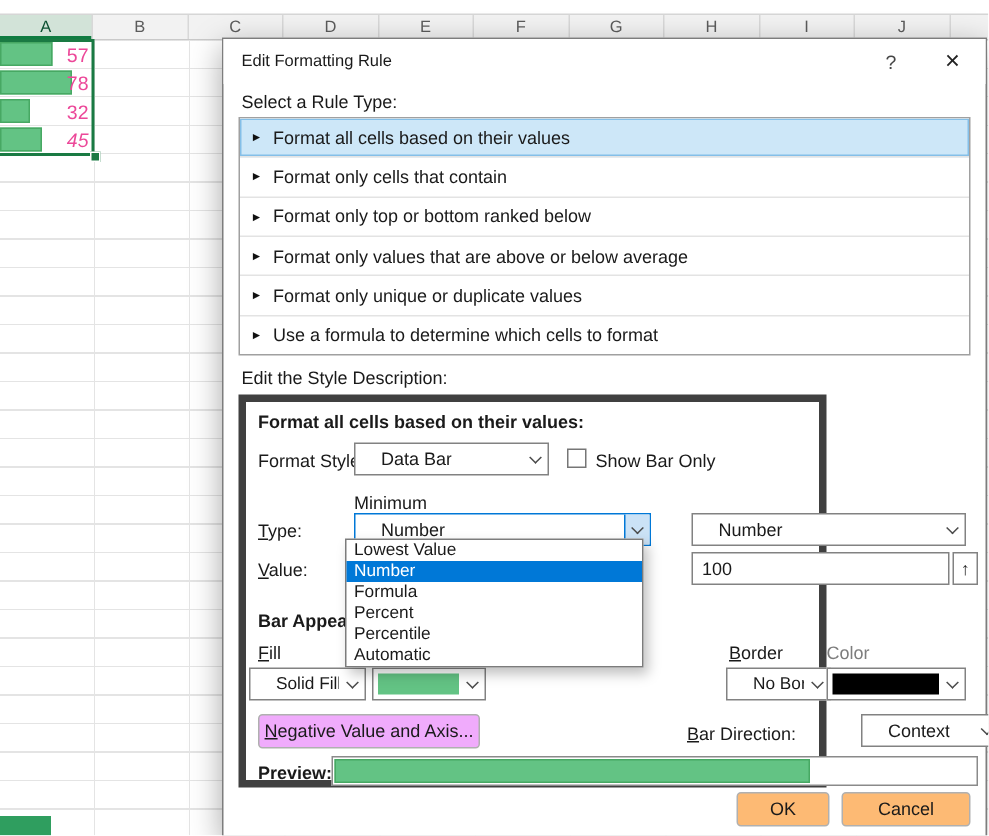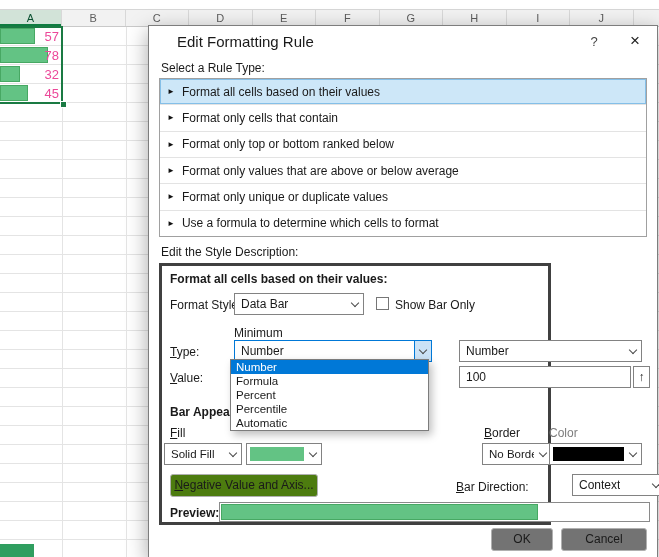--- a/index.html
+++ b/index.html
@@ -23,53 +23,53 @@
   .cnum{position:absolute;right:3px;top:0;height:19px;line-height:19px;font-size:13px;color:#ec4899;}
   .selbox{position:absolute;left:-2px;top:26px;width:65px;height:78px;border:2px solid #1a7a43;box-sizing:border-box;pointer-events:none;}
   .fillhandle{position:absolute;left:60px;top:101px;width:5px;height:5px;background:#1a7a43;border:1px solid #fff;}
   .greenfrag{position:absolute;left:0;top:544px;width:34px;height:13px;background:#2f9e5f;}
 
   
   #dlg{position:absolute;left:148px;top:25px;width:510px;height:533px;background:#fff;
        border:1px solid #7d7d7d;box-sizing:border-box;box-shadow:0 6px 20px rgba(0,0,0,.35);
        font-size:12px;color:#1a1a1a;}
   .tbar{position:absolute;left:0;top:0;right:0;height:30px;display:flex;align-items:center;background:#fff;}
-  .ttitle{flex:1;padding-left:28px;font-size:15px;color:#1a1a1a;}
+  .ttitle{flex:1;padding-left:12px;font-size:11px;color:#1a1a1a;}
   .tbtn{width:38px;text-align:center;color:#444;cursor:default;}
   .tbtn.help{font-size:13px;}
   .tbtn.close{width:44px;font-size:17px;color:#222;}
   .lbl{position:absolute;font-size:12px;white-space:nowrap;}
   .ufl::first-letter{text-decoration:underline;}
 
   .rulelist{position:absolute;left:10px;top:52px;width:488px;height:159px;border:1px solid #a0a0a0;background:#fff;box-sizing:border-box;display:flex;flex-direction:column;}
   .ritem{flex:1;display:flex;align-items:center;gap:7px;padding-left:7px;border-bottom:1px solid #e3e3e3;box-sizing:border-box;}
   .ritem:last-child{border-bottom:none;}
   .ritem.sel{background:#cde7f8;box-shadow:inset 0 0 0 1px #84bfe8;}
   .rarrow{font-size:8px;color:#111;}
 
-  .gbox{position:absolute;left:10px;top:237px;width:392px;height:262px;border:3px solid #404040;background:#fff;box-sizing:border-box;}
+  .gbox{position:absolute;left:10px;top:237px;width:392px;height:262px;border:5px solid #404040;background:#fff;box-sizing:border-box;}
   .g{position:absolute;font-size:12px;white-space:nowrap;}
   .bold{font-weight:bold;}
   .gray{color:#7d7d7d;}
 
-  .combo{position:absolute;height:22px;background:#fff;border:1px solid #828282;box-sizing:border-box;display:flex;align-items:center;padding:0 17px 0 6px;}
+  .combo{position:absolute;height:22px;background:#fff;border:1px solid #828282;box-sizing:border-box;display:flex;align-items:center;padding:0 17px 0 17px;}
   .combo .ctext{font-size:12px;white-space:nowrap;overflow:hidden;}
   .combo .ctext.small{font-size:11.5px;}
   .azone{position:absolute;right:0;top:0;bottom:0;width:16px;display:flex;align-items:center;justify-content:center;}
   .chev{display:inline-block;width:5px;height:5px;border-right:1.4px solid #4a4a4a;border-bottom:1.4px solid #4a4a4a;transform:rotate(45deg);margin-top:-3px;}
   .combo.focus{border-color:#0078d7;}
   .combo.focus .azone{background:#cbe2f6;border-left:1px solid #0078d7;}
   .swatch{display:inline-block;height:14px;flex:1;}
 
   .cboxx{position:absolute;width:13px;height:13px;background:#fff;border:1px solid #767676;box-sizing:border-box;}
   .field{position:absolute;height:22px;background:#fff;border:1px solid #828282;box-sizing:border-box;line-height:20px;padding-left:6px;font-size:12px;}
   .smallbtn{position:absolute;width:17px;height:22px;background:#fff;border:1px solid #828282;box-sizing:border-box;text-align:center;line-height:20px;font-size:12px;font-weight:bold;color:#222;}
 
-  .pbtn{position:absolute;height:23px;background:#737373;border:1px solid #b0b0b0;border-radius:3px;box-sizing:border-box;text-align:center;line-height:21px;font-size:12px;color:#1a1a1a;cursor:default;}
-  .negbtn{position:absolute;left:8px;top:208px;width:148px;height:23px;background:#4d7c0f;border:1px solid #b0b0b0;border-radius:3px;box-sizing:border-box;text-align:center;line-height:21px;font-size:12px;}
+  .pbtn{position:absolute;height:23px;background:#fdba74;border:1px solid #b0b0b0;border-radius:3px;box-sizing:border-box;text-align:center;line-height:21px;font-size:12px;color:#1a1a1a;cursor:default;}
+  .negbtn{position:absolute;left:8px;top:208px;width:148px;height:23px;background:#f0abfc;border:1px solid #b0b0b0;border-radius:3px;box-sizing:border-box;text-align:center;line-height:21px;font-size:12px;}
 
   .pvbox{position:absolute;left:57px;top:236px;width:431px;height:20px;border:1px solid #8a8a8a;background:#fff;box-sizing:border-box;}
   .pvbar{position:absolute;left:1px;top:1px;bottom:1px;background:#63c384;border:1px solid #47a863;box-sizing:border-box;}
 
   .ddown{position:absolute;left:81px;top:333px;width:199px;background:#fff;border:1px solid #7c7c7c;box-sizing:border-box;box-shadow:3px 4px 8px rgba(0,0,0,.25);z-index:50;}
   .dditem{height:14px;line-height:14px;font-size:11.5px;padding-left:5px;color:#1a1a1a;}
   .dditem.sel{background:#0078d7;color:#fff;}
 </style>
 </head>
 <body>
@@ -100,21 +100,21 @@
       <div class="cnum">57</div>
     </div>
     <div class="cell" style="top:46px;">
       <div class="dbar" style="width: 78%;"></div>
       <div class="cnum">78</div>
     </div>
     <div class="cell" style="top:65px;">
       <div class="dbar" style="width: 32%;"></div>
       <div class="cnum">32</div>
     </div>
-    <div class="cell" style="top:84px;">
+    <div class="cell" style="top:84px;font-style:italic;">
       <div class="dbar" style="width: 45%;"></div>
       <div class="cnum">45</div>
     </div>
 
     <div class="selbox"></div>
     <div class="fillhandle"></div>
     <div class="greenfrag"></div>
   </div>
 
   <div id="dlg">
@@ -237,20 +237,21 @@
       <div class="g bold" style="left:8px;top:240px;">Preview:</div>
       <div class="pvbox">
         <div class="pvbar" style="width: 74%;"></div>
       </div>
     </div>
 
     <div class="pbtn" style="left:342px;top:502px;width:62px;">OK</div>
     <div class="pbtn" style="left:412px;top:502px;width:86px;">Cancel</div>
 
     <div class="ddown">
+      <div class="dditem">Lowest Value</div>
       <div class="dditem sel">Number</div>
       <div class="dditem">Formula</div>
       <div class="dditem">Percent</div>
       <div class="dditem">Percentile</div>
       <div class="dditem">Automatic</div>
     </div>
 
   </div>
 </div>
 

